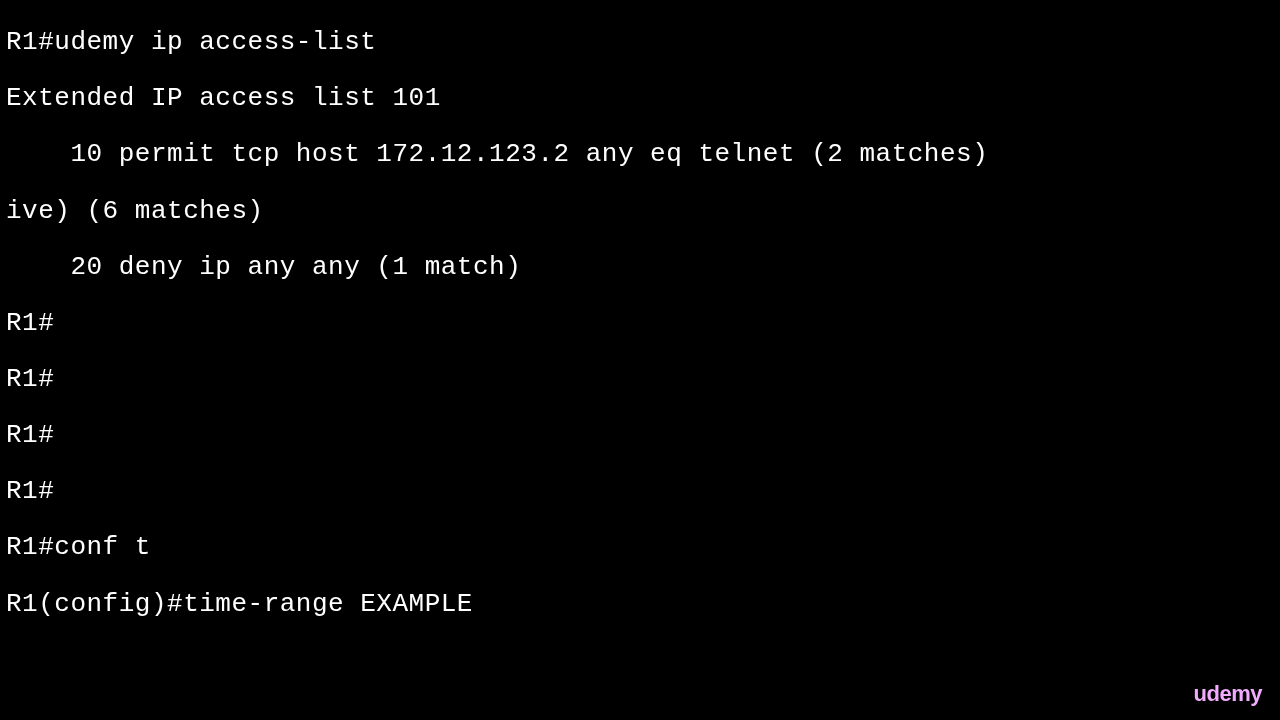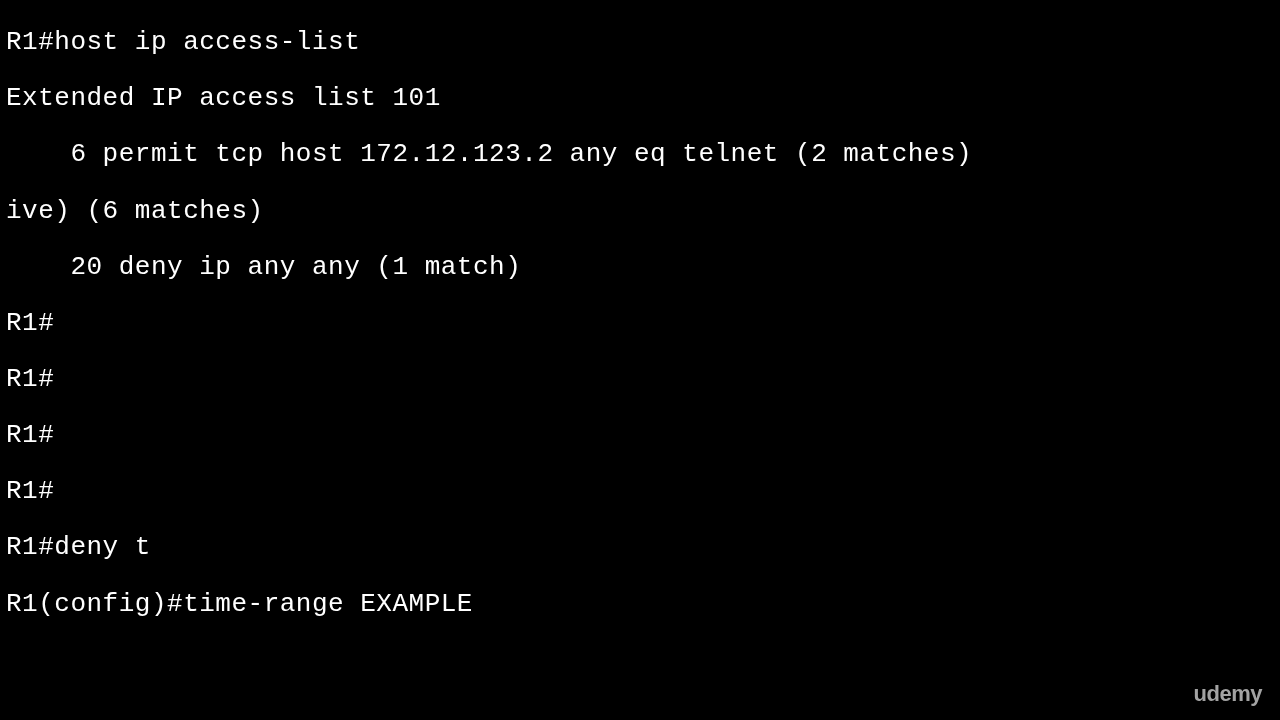--- a/index.html
+++ b/index.html
@@ -26,41 +26,41 @@
       font-weight: 500;
     }
     .line {
       display: block;
       min-height: 28px;
     }
     .watermark {
       position: absolute;
       bottom: 14px;
       right: 18px;
-      color: #a3a3a3;
+      color: #f0abfc;
       font-family: Arial, sans-serif;
       font-size: 22px;
       font-weight: bold;
       letter-spacing: -0.5px;
     }
   </style>
 </head>
 <body>
 
 <div class="terminal">
-<span class="line">R1#host ip access-list</span>
+<span class="line">R1#udemy ip access-list</span>
 <span class="line">Extended IP access list 101</span>
-<span class="line">    6 permit tcp host 172.12.123.2 any eq telnet (2 matches)</span>
+<span class="line">    10 permit tcp host 172.12.123.2 any eq telnet (2 matches)</span>
 <span class="line">ive) (6 matches)</span>
 <span class="line">    20 deny ip any any (1 match)</span>
 <span class="line">R1#</span>
 <span class="line">R1#</span>
 <span class="line">R1#</span>
 <span class="line">R1#</span>
-<span class="line">R1#deny t</span>
+<span class="line">R1#conf t</span>
 <span class="line">R1(config)#time-range EXAMPLE</span>
 
 
 
 
 
 
 
 
 

